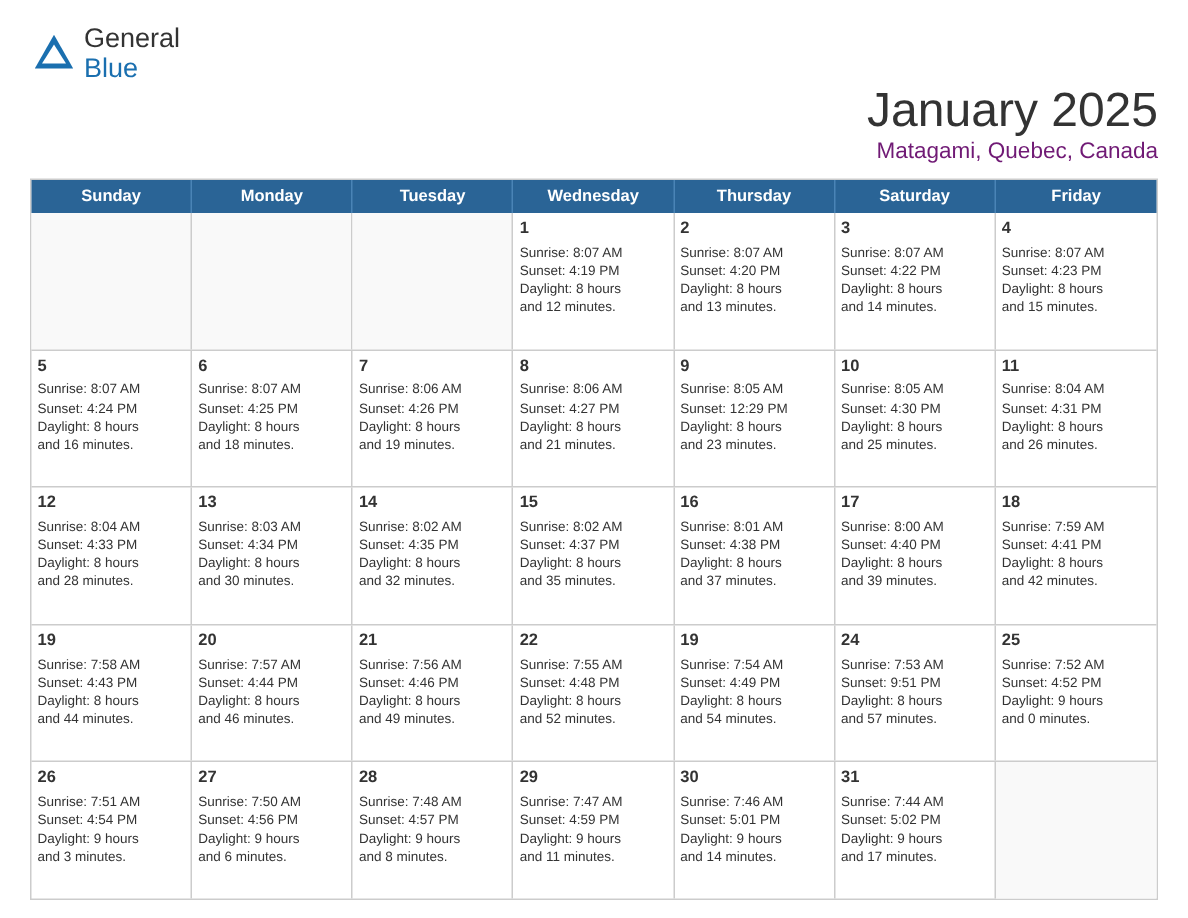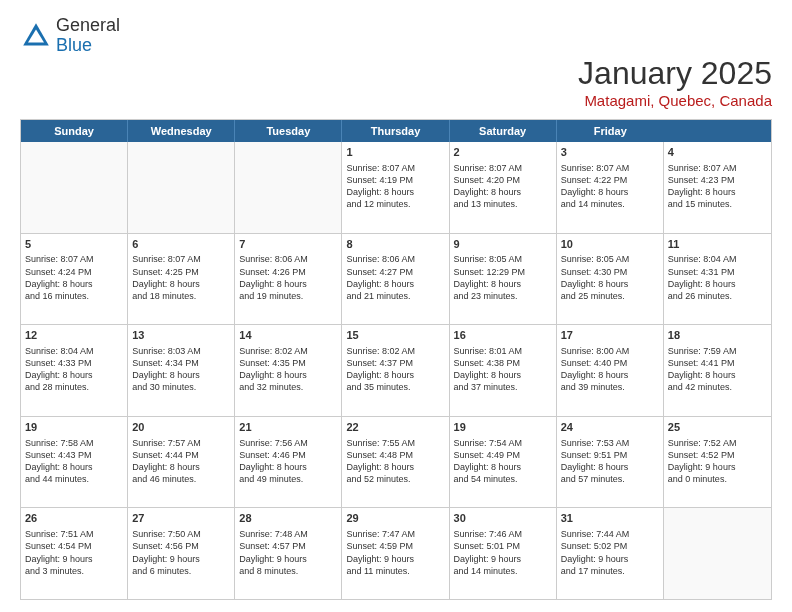--- a/index.html
+++ b/index.html
@@ -43,21 +43,21 @@
       text-align: right;
       margin-top: 39px;
     }
     .month-title {
       font-size: 32px;
       color: #333;
       font-weight: normal;
     }
     .subtitle {
       font-size: 15px;
-      color: #b91c1c;
+      color: #701a75;
     }
     .calendar {
       flex: 1;
       display: flex;
       flex-direction: column;
       border: 1px solid #ccc;
     }
     .cal-header {
       display: grid;
       grid-template-columns: repeat(7, 1fr);
@@ -121,22 +121,23 @@
     </div>
     <div class="title-block">
       <div class="month-title">January 2025</div>
       <div class="subtitle">Matagami, Quebec, Canada</div>
     </div>
   </div>
 
   <div class="calendar">
     <div class="cal-header">
     <div class="cal-header-cell">Sunday</div>
+        <div class="cal-header-cell">Monday</div>
+        <div class="cal-header-cell">Tuesday</div>
         <div class="cal-header-cell">Wednesday</div>
-        <div class="cal-header-cell">Tuesday</div>
         <div class="cal-header-cell">Thursday</div>
         <div class="cal-header-cell">Saturday</div>
         <div class="cal-header-cell">Friday</div>
       </div>
     <div class="cal-body">
     <div class="cal-row">
           <div class="cal-cell empty"></div>
           <div class="cal-cell empty"></div>
           <div class="cal-cell empty"></div>
           <div class="cal-cell">

